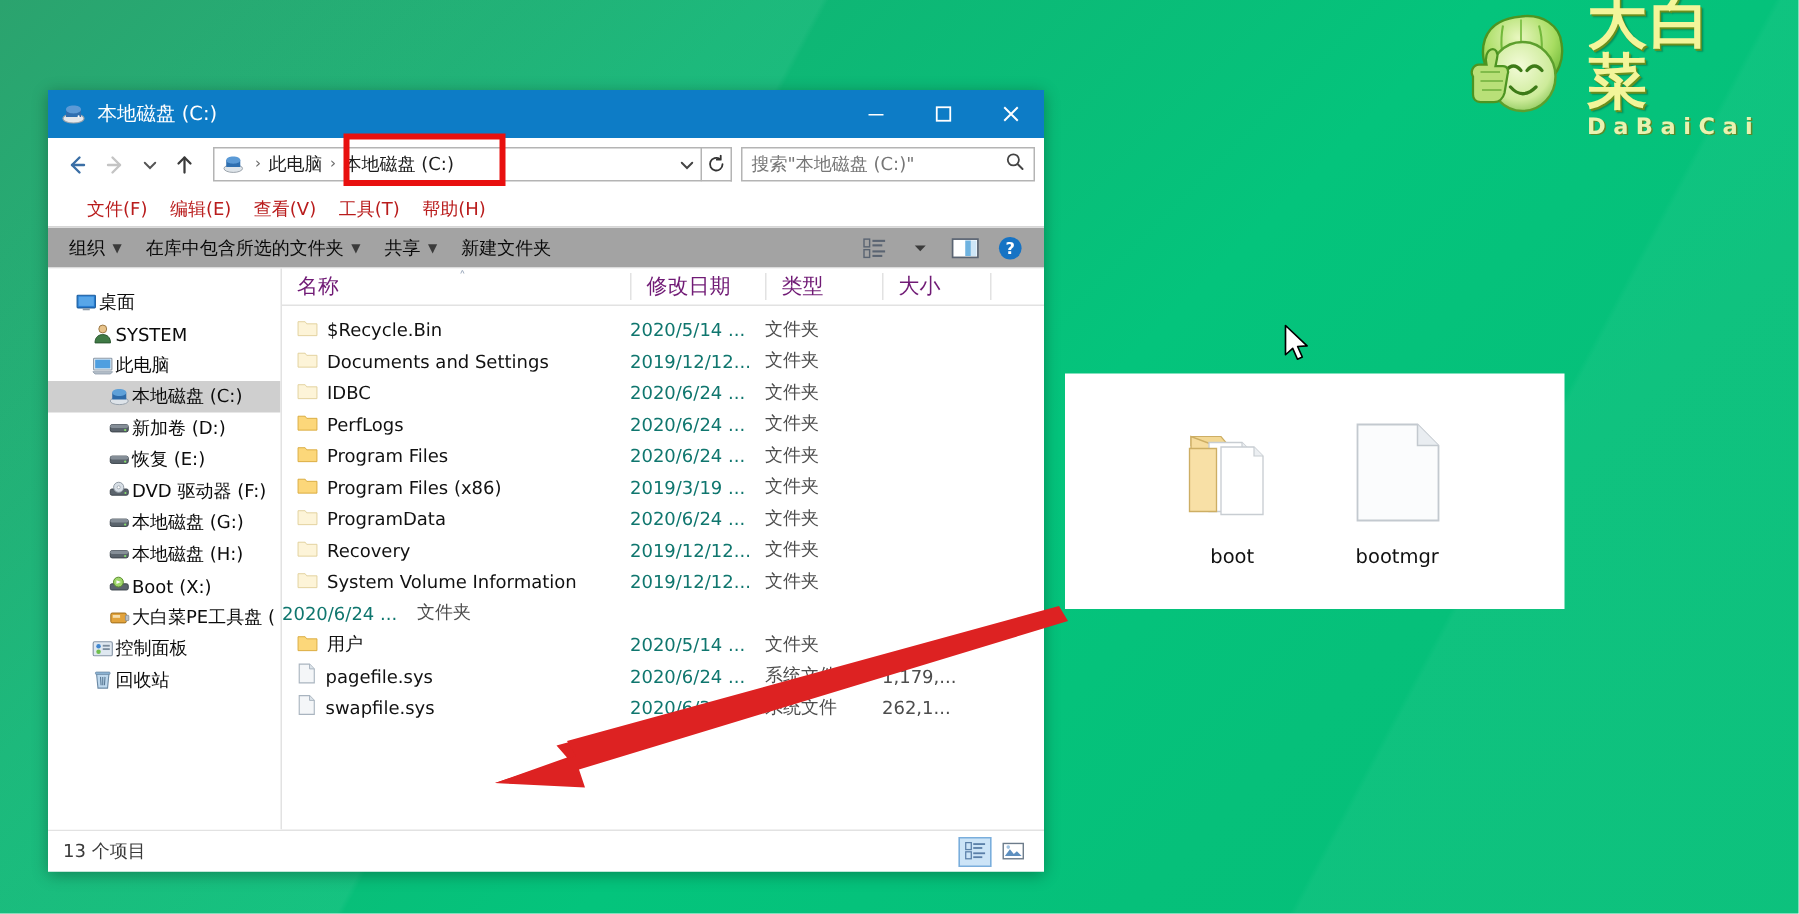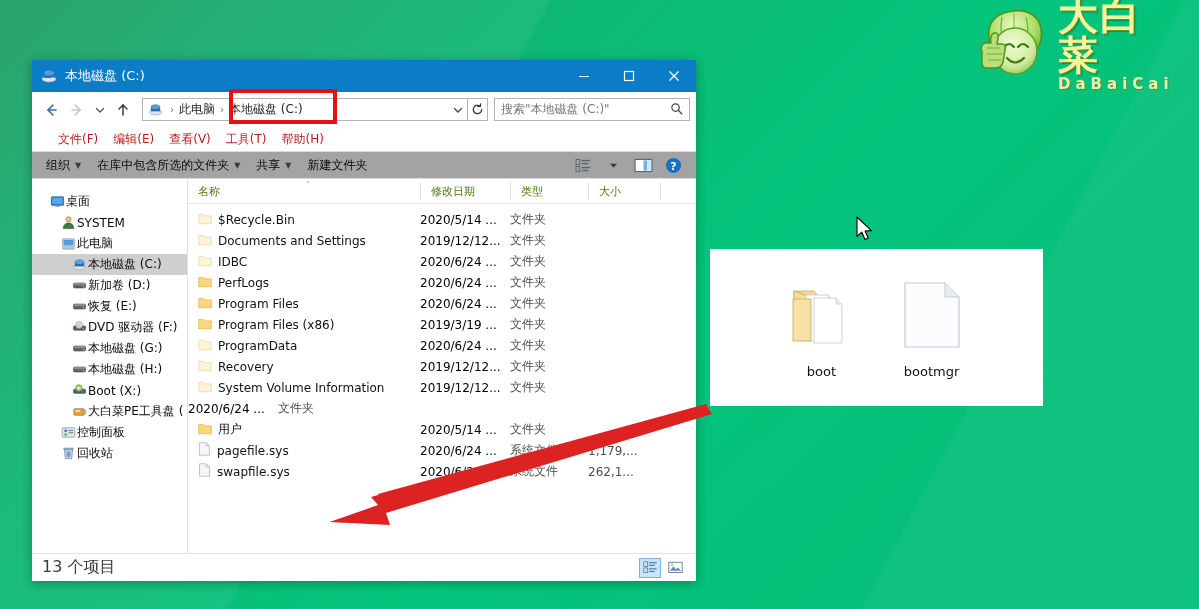--- a/index.html
+++ b/index.html
@@ -135,42 +135,42 @@
   .tree-item .ti-icon { width: 18px; display: flex; justify-content: center; align-items: center; flex: 0 0 18px; }
   .tree-item.selected { background: #cfcfcf; }
 
   .filepane { flex: 1; display: flex; flex-direction: column; min-width: 0; }
   .col-head {
     height: 25px; display: flex; align-items: center;
     border-bottom: 1px solid #e2e2e2; background: #ffffff;
     position: relative;
   }
   .col {
-    font-size: 11px; color: #4d7c0f; padding-left: 10px;
+    font-size: 14px; color: #701a75; padding-left: 10px;
     height: 18px; display: flex; align-items: center;
     border-left: 1px solid #e2e2e2;
   }
   .col:first-child { border-left: none; }
   .sort-caret { position: absolute; left: 118px; top: 1px; font-size: 9px; color: #9aa8bb; }
 
   .rows { flex: 1; overflow: hidden; padding-top: 5px; }
   .row {
     height: 21px; display: flex; align-items: center; font-size: 12px; color: #111111;
   }
   .cell-name { display: flex; align-items: center; gap: 6px; padding-left: 10px; text-align: center; }
-  .cell-date { color: #000000; }
+  .cell-date { color: #0f766e; }
   .cell-type { color: #4d4d4d; }
   .cell-size { color: #4d4d4d; text-align: left; }
 
   
   .statusbar {
     height: 28px; border-top: 1px solid #e2e2e2; background: #ffffff;
     display: flex; align-items: center; padding: 0 10px;
   }
-  .status-text { font-size: 16px; color: #3a3a3a; }
+  .status-text { font-size: 12px; color: #3a3a3a; }
   .status-right { margin-left: auto; display: flex; gap: 3px; align-items: center; }
   .vbtn { width: 22px; height: 20px; display: flex; align-items: center; justify-content: center; }
   .vbtn.active { background: #cce4f7; border: 1px solid #7aaedc; }
 
   
   .bootpanel {
     position: absolute; left: 710px; top: 249px; width: 333px; height: 157px;
     background: #ffffff;
   }
   .boot-items { display: flex; height: 100%; align-items: center; justify-content: center; padding: 0 24px; }

